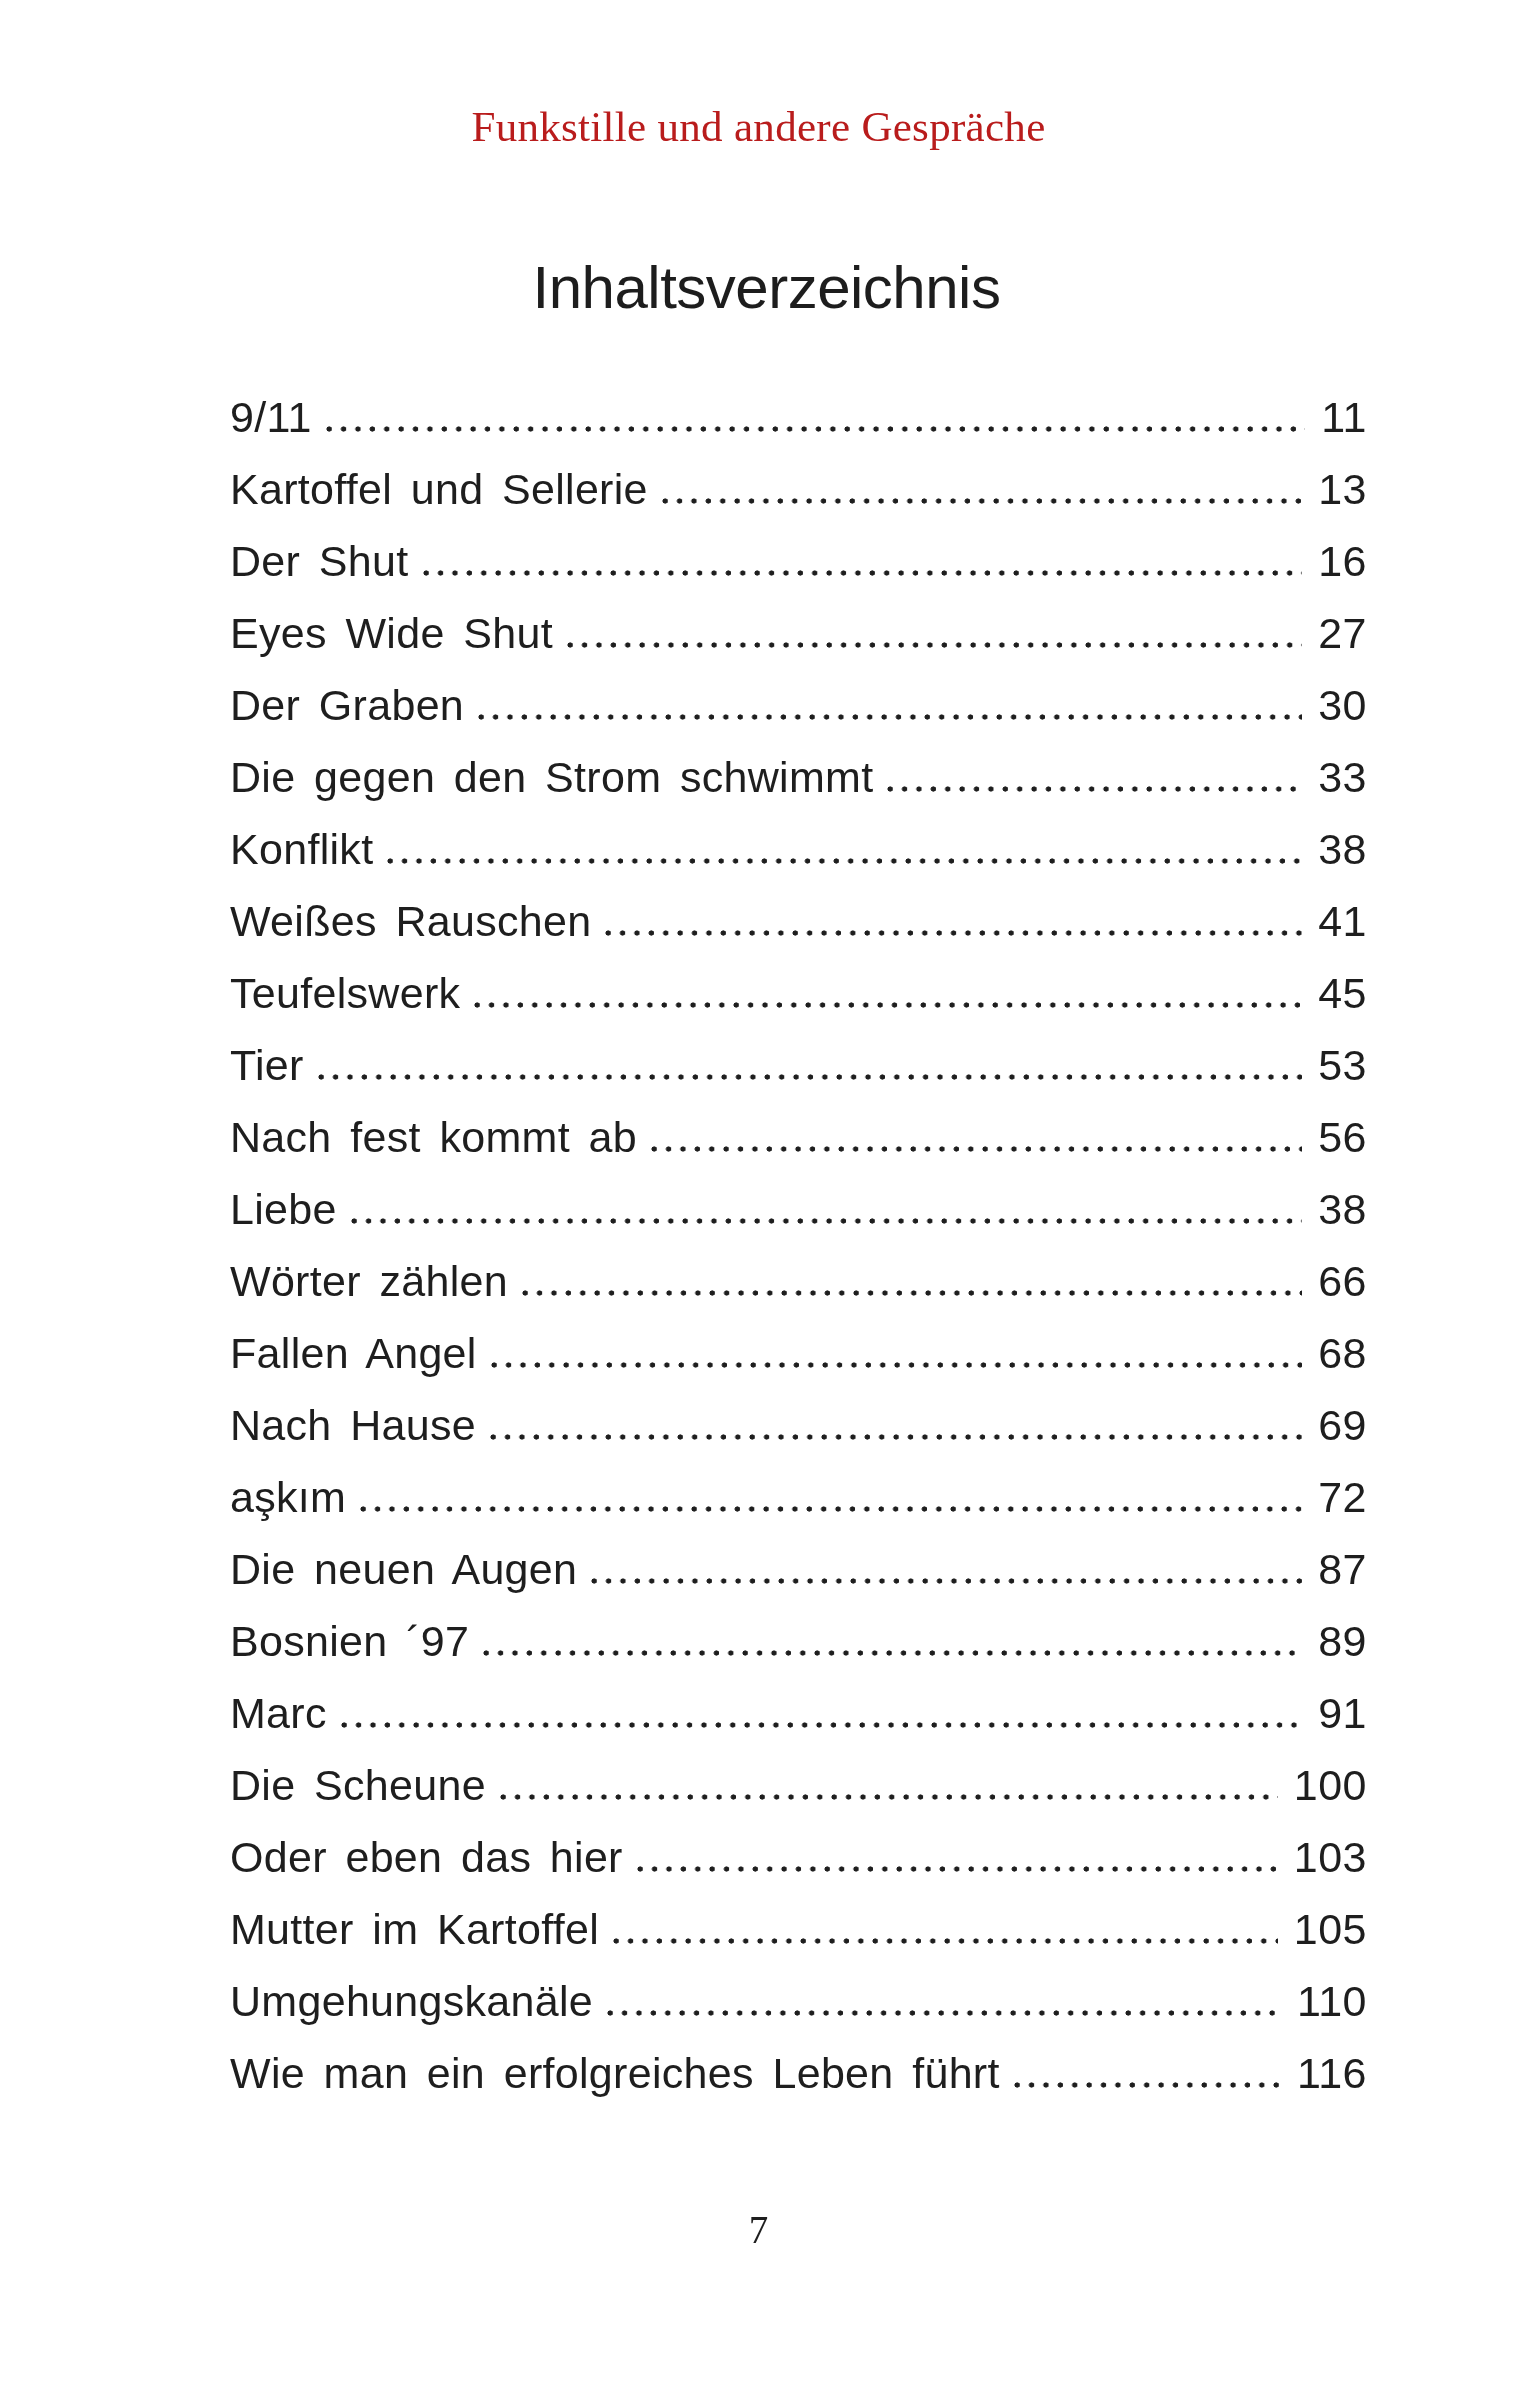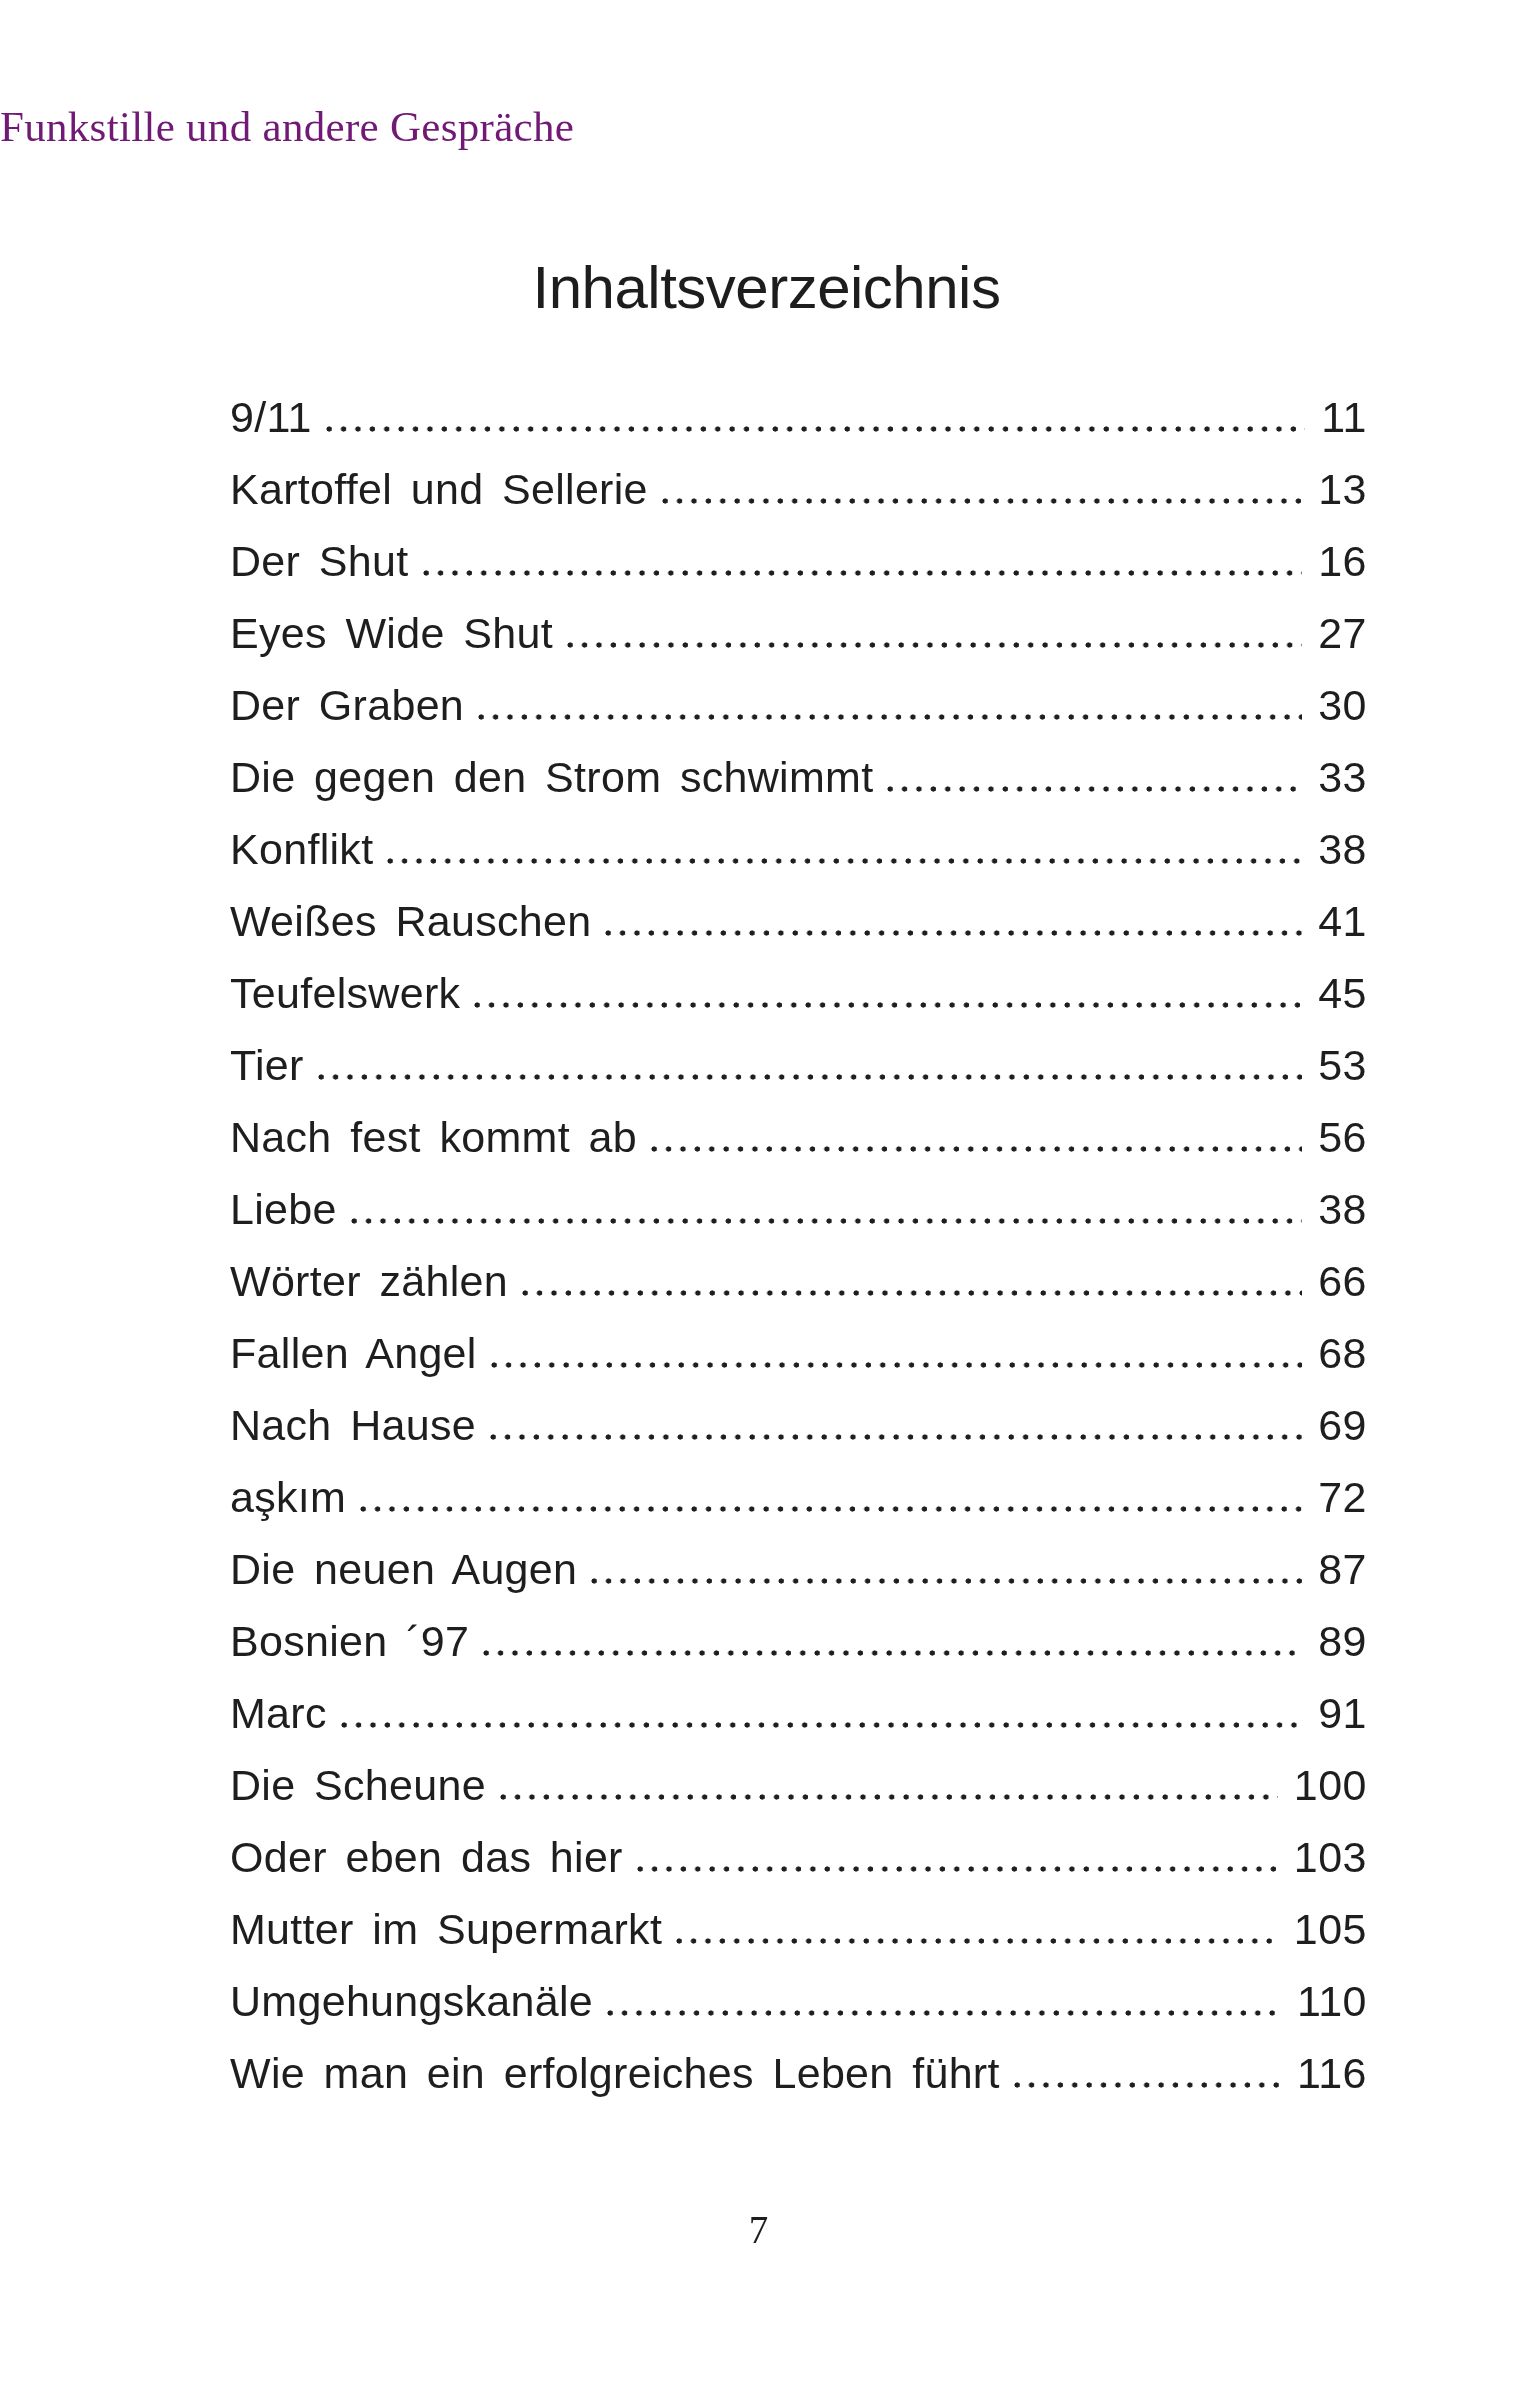--- a/index.html
+++ b/index.html
@@ -13,25 +13,25 @@
     height: 2401px;
     background: #ffffff;
     overflow: hidden;
     font-kerning: normal;
   }
   .running-header {
     position: absolute;
     top: 105px;
     left: 0;
     width: 100%;
-    text-align: left;
+    text-align: center;
     font-family: "Liberation Serif", serif;
     font-size: 43px;
     line-height: 1;
-    color: #701a75;
+    color: #b91c1c;
     letter-spacing: 0.3px;
   }
   .toc-title {
     position: absolute;
     top: 258px;
     left: 8px;
     width: 100%;
     text-align: center;
     font-family: "Liberation Sans", sans-serif;
     font-weight: 500;
@@ -196,21 +196,21 @@
         <span class="toc-label">Die Scheune</span>
         <span class="toc-leader"></span>
         <span class="toc-page-num">100</span>
       </div>
       <div class="toc-row">
         <span class="toc-label">Oder eben das hier</span>
         <span class="toc-leader"></span>
         <span class="toc-page-num">103</span>
       </div>
       <div class="toc-row">
-        <span class="toc-label">Mutter im Supermarkt</span>
+        <span class="toc-label">Mutter im Kartoffel</span>
         <span class="toc-leader"></span>
         <span class="toc-page-num">105</span>
       </div>
       <div class="toc-row">
         <span class="toc-label">Umgehungskanäle</span>
         <span class="toc-leader"></span>
         <span class="toc-page-num">110</span>
       </div>
       <div class="toc-row">
         <span class="toc-label">Wie man ein erfolgreiches Leben führt</span>

